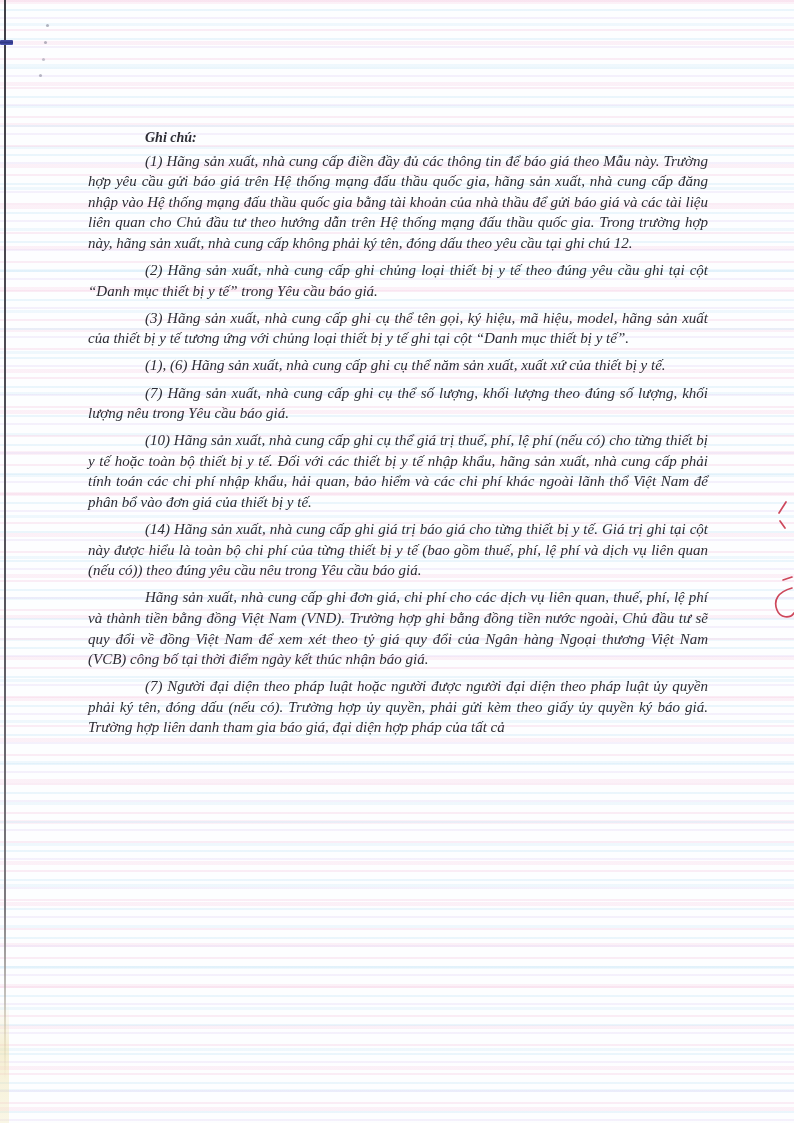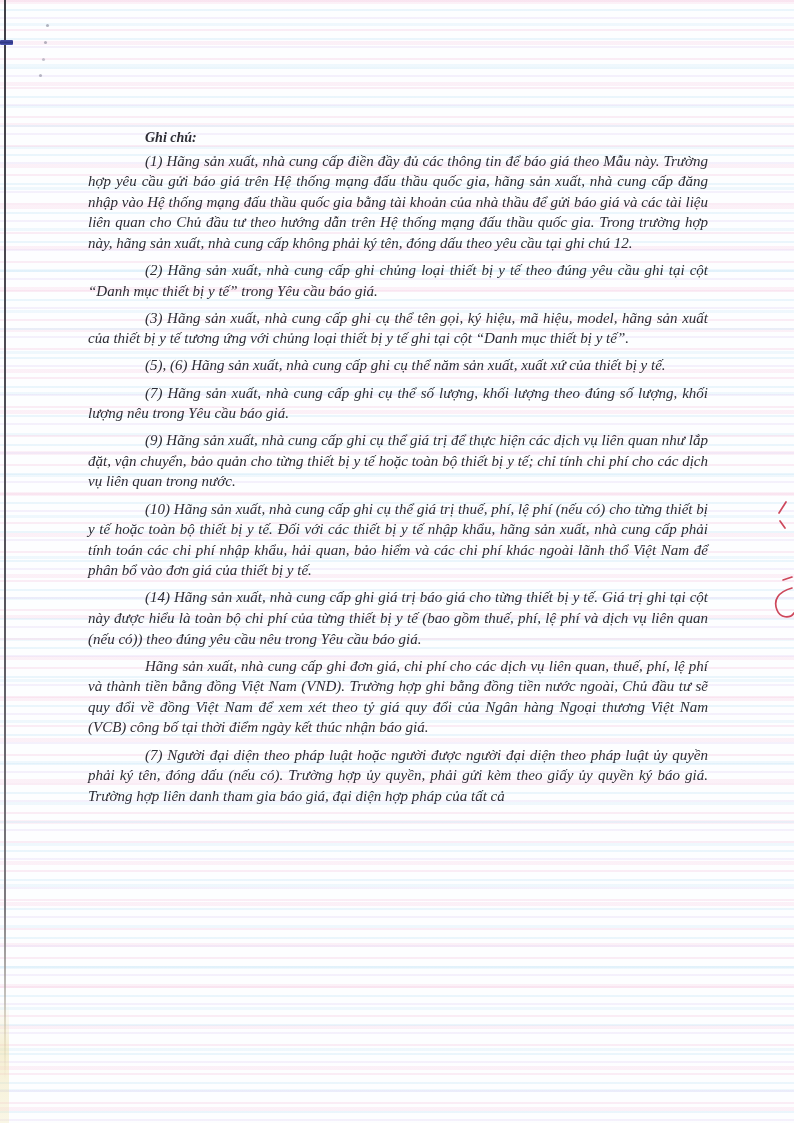--- a/index.html
+++ b/index.html
@@ -81,23 +81,22 @@
       <path d="M30 100 C16 104 11 112 15 122 C18 130 28 131 32 125"></path>
     </g>
   </svg>
 
   <div class="content">
     <p class="heading">Ghi chú:</p>
     <div id="paragraphs">
         <p class="para">(1) Hãng sản xuất, nhà cung cấp điền đầy đủ các thông tin để báo giá theo Mẫu này. Trường hợp yêu cầu gửi báo giá trên Hệ thống mạng đấu thầu quốc gia, hãng sản xuất, nhà cung cấp đăng nhập vào Hệ thống mạng đấu thầu quốc gia bằng tài khoản của nhà thầu để gửi báo giá và các tài liệu liên quan cho Chủ đầu tư theo hướng dẫn trên Hệ thống mạng đấu thầu quốc gia. Trong trường hợp này, hãng sản xuất, nhà cung cấp không phải ký tên, đóng dấu theo yêu cầu tại ghi chú 12.</p>
         <p class="para">(2) Hãng sản xuất, nhà cung cấp ghi chủng loại thiết bị y tế theo đúng yêu cầu ghi tại cột “Danh mục thiết bị y tế” trong Yêu cầu báo giá.</p>
         <p class="para">(3) Hãng sản xuất, nhà cung cấp ghi cụ thể tên gọi, ký hiệu, mã hiệu, model, hãng sản xuất của thiết bị y tế tương ứng với chủng loại thiết bị y tế ghi tại cột “Danh mục thiết bị y tế”.</p>
-        <p class="para">(5), (6) Hãng sản xuất, nhà cung cấp ghi cụ thể năm sản xuất, xuất xứ của thiết bị y tế.</p>
+        <p class="para">(1), (6) Hãng sản xuất, nhà cung cấp ghi cụ thể năm sản xuất, xuất xứ của thiết bị y tế.</p>
         <p class="para">(7) Hãng sản xuất, nhà cung cấp ghi cụ thể số lượng, khối lượng theo đúng số lượng, khối lượng nêu trong Yêu cầu báo giá.</p>
-        <p class="para">(9) Hãng sản xuất, nhà cung cấp ghi cụ thể giá trị để thực hiện các dịch vụ liên quan như lắp đặt, vận chuyển, bảo quản cho từng thiết bị y tế hoặc toàn bộ thiết bị y tế; chỉ tính chi phí cho các dịch vụ liên quan trong nước.</p>
         <p class="para">(10) Hãng sản xuất, nhà cung cấp ghi cụ thể giá trị thuế, phí, lệ phí (nếu có) cho từng thiết bị y tế hoặc toàn bộ thiết bị y tế. Đối với các thiết bị y tế nhập khẩu, hãng sản xuất, nhà cung cấp phải tính toán các chi phí nhập khẩu, hải quan, bảo hiểm và các chi phí khác ngoài lãnh thổ Việt Nam để phân bổ vào đơn giá của thiết bị y tế.</p>
         <p class="para">(14) Hãng sản xuất, nhà cung cấp ghi giá trị báo giá cho từng thiết bị y tế. Giá trị ghi tại cột này được hiểu là toàn bộ chi phí của từng thiết bị y tế (bao gồm thuế, phí, lệ phí và dịch vụ liên quan (nếu có)) theo đúng yêu cầu nêu trong Yêu cầu báo giá.</p>
         <p class="para">Hãng sản xuất, nhà cung cấp ghi đơn giá, chi phí cho các dịch vụ liên quan, thuế, phí, lệ phí và thành tiền bằng đồng Việt Nam (VND). Trường hợp ghi bằng đồng tiền nước ngoài, Chủ đầu tư sẽ quy đổi về đồng Việt Nam để xem xét theo tỷ giá quy đổi của Ngân hàng Ngoại thương Việt Nam (VCB) công bố tại thời điểm ngày kết thúc nhận báo giá.</p>
         <p class="para">(7) Người đại diện theo pháp luật hoặc người được người đại diện theo pháp luật ủy quyền phải ký tên, đóng dấu (nếu có). Trường hợp ủy quyền, phải gửi kèm theo giấy ủy quyền ký báo giá. Trường hợp liên danh tham gia báo giá, đại diện hợp pháp của tất cả</p>
       </div>
   </div>
 
 </div>
 
 </body></html>

